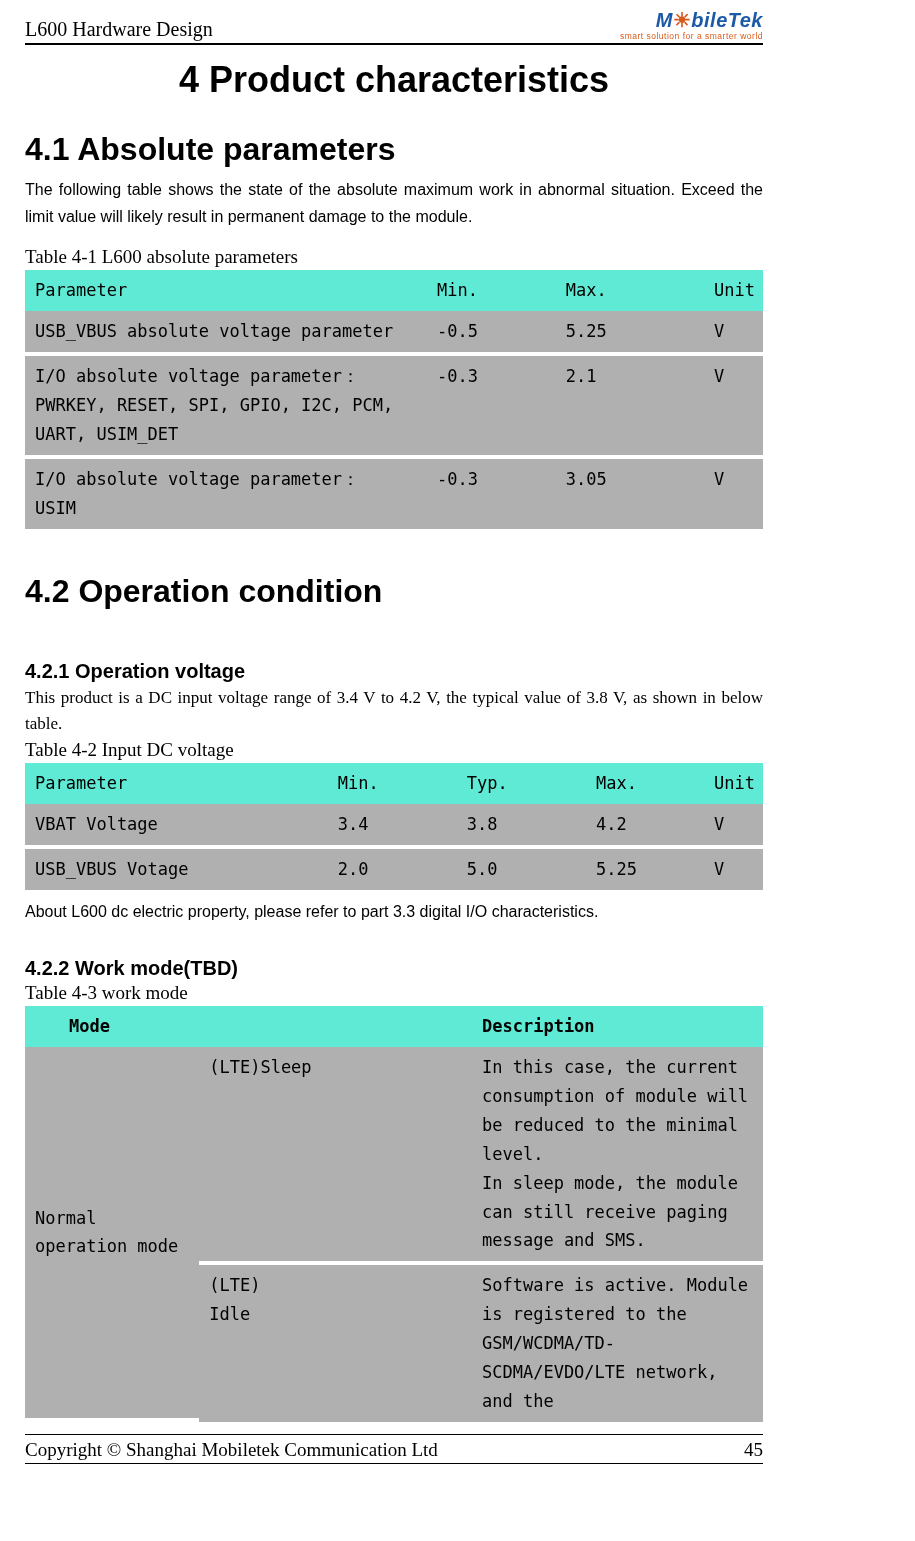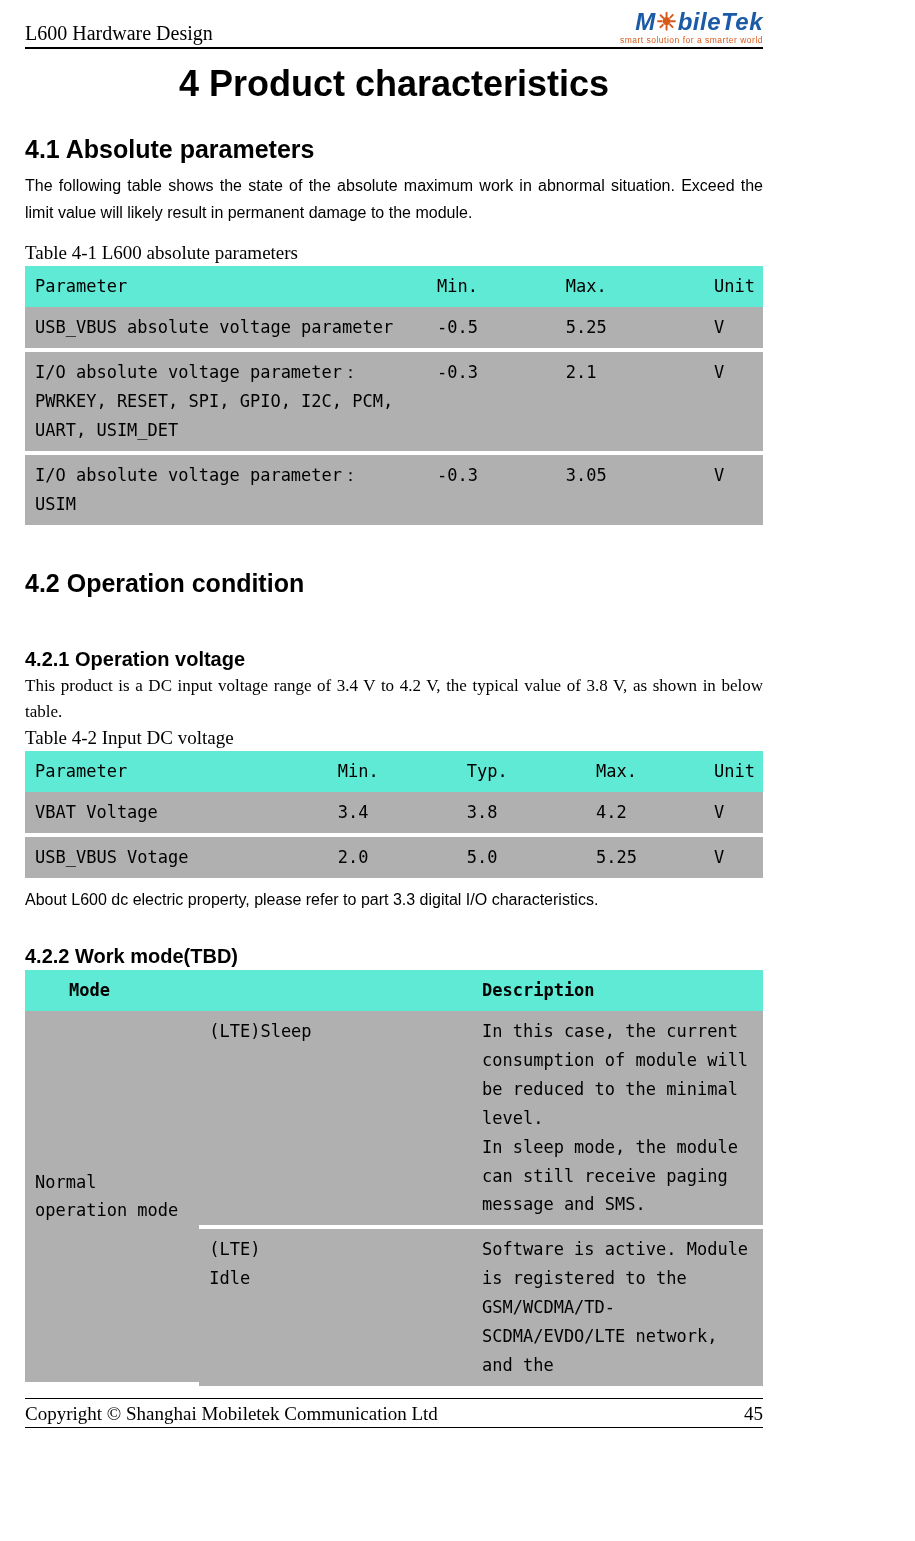--- a/index.html
+++ b/index.html
@@ -26,21 +26,21 @@
   .doc-title {
     font-family: "Times New Roman", serif;
     font-size: 20px;
   }
   .logo {
     display: flex;
     flex-direction: column;
     align-items: flex-end;
   }
   .logo-main {
-    font-size: 24px;
+    font-size: 20px;
     font-weight: bold;
     font-style: italic;
     color: #1b5aa6;
     letter-spacing: 0.5px;
     line-height: 1;
   }
   .logo-main .globe {
     color: #d85a1a;
     font-style: normal;
   }
@@ -50,21 +50,21 @@
     letter-spacing: 0.5px;
     margin-top: 1px;
   }
   h1.section {
     font-size: 36px;
     font-weight: bold;
     margin: 14px 0 30px 0;
     text-align: center;
   }
   h2.subsection {
-    font-size: 25px;
+    font-size: 32px;
     font-weight: bold;
     margin: 30px 0 8px 0;
   }
   h3.subsubsection {
     font-size: 20px;
     font-weight: bold;
     margin: 32px 0 2px 0;
   }
   .body-text {
     font-size: 16px;
@@ -223,20 +223,21 @@
       <td class="c2">2.0</td>
       <td class="c3">5.0</td>
       <td class="c4">5.25</td>
       <td class="c5">V</td>
     </tr>
   </tbody>
     </table>
   <p class="body-text" style="margin-top:4px">About L600 dc electric property, please refer to part 3.3 digital I/O characteristics.</p>
 
   <h3 class="subsubsection">4.2.2 Work mode(TBD)</h3>
+  <div class="table-caption" style="margin-top:0">Table 4-3 work mode</div>
   <table class="t43">
     <tbody>
         <tr>
       <th class="c1" colspan="2">Mode</th>
       <th>Description</th>
     </tr>
     <tr>
       <td class="cA" rowspan="2" style="white-space:pre-line">Normal operation mode</td>
       <td class="cB" style="white-space:pre-line">(LTE)Sleep</td>
       <td class="cC" style="white-space:pre-line">In this case, the current consumption of module will be reduced to the minimal level.

